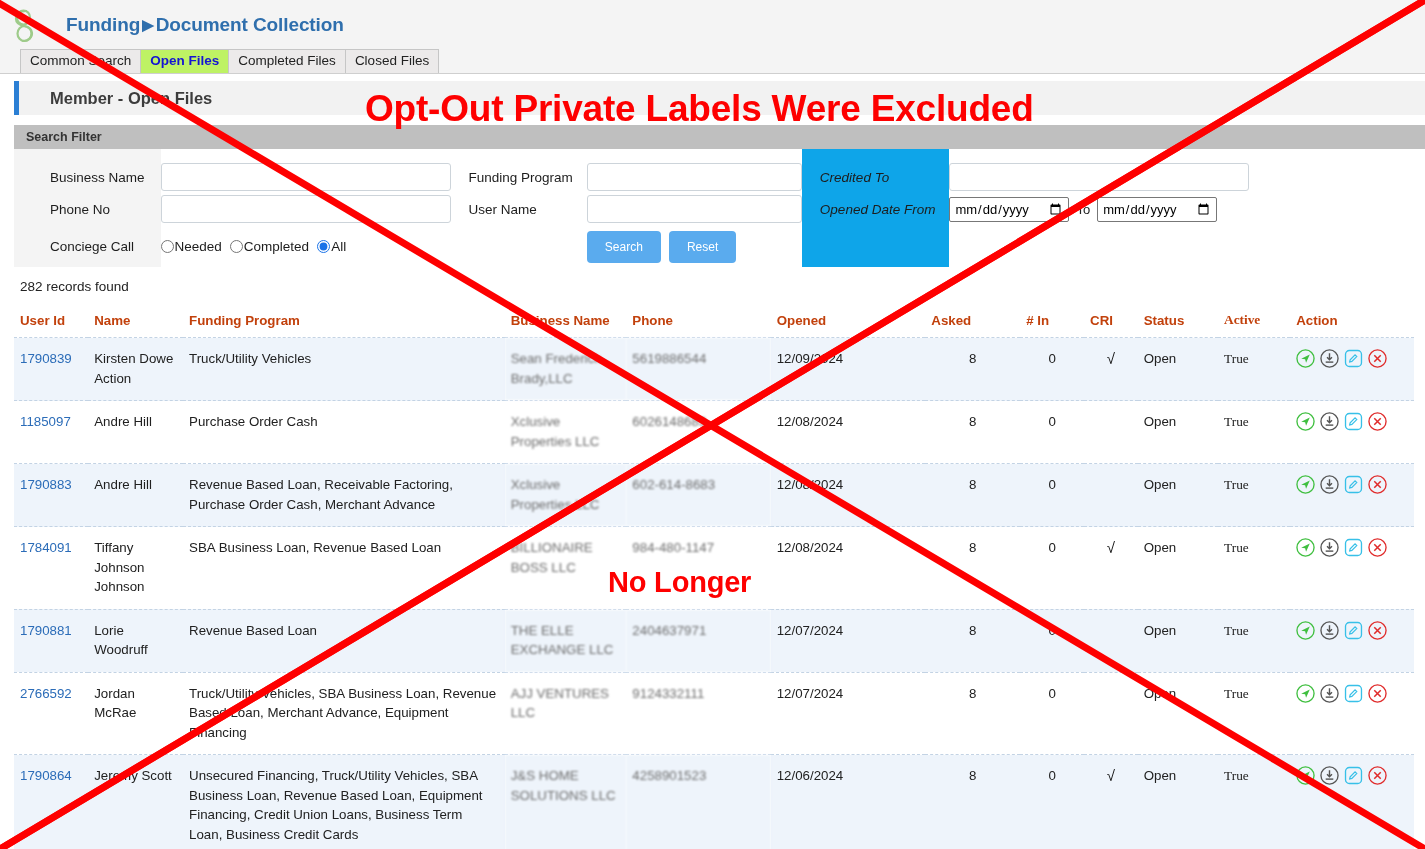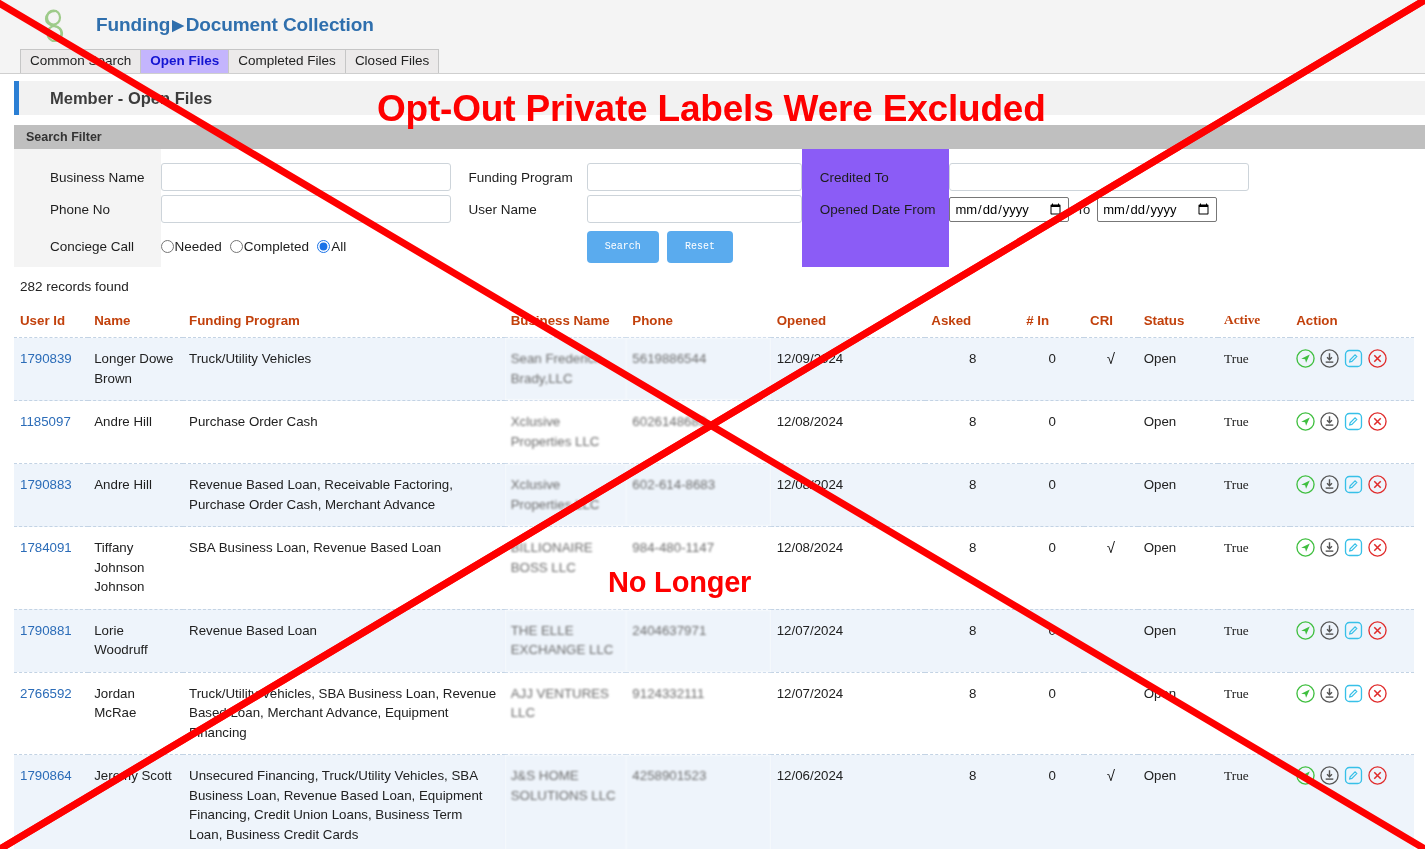--- a/index.html
+++ b/index.html
@@ -17,21 +17,21 @@
     overflow: hidden;
   }
 
   
   .header {
     position: relative;
     height: 50px;
     background: #f4f4f4;
     display: flex;
     align-items: center;
-    padding-left: 38px;
+    padding-left: 8px;
   }
   .logo {
     width: 34px; height: 40px;
     position: relative;
     flex: 0 0 auto;
     margin-right: 24px;
   }
   .breadcrumb {
     font-size: 19px;
     font-weight: bold;
@@ -62,21 +62,21 @@
     padding: 3px 9px 4px 9px;
     border: 1px solid #c6c6c6;
     border-bottom: none;
     background: #eceaea;
     margin-right: -1px;
     line-height: 16px;
     white-space: nowrap;
     cursor: pointer;
   }
   .tab.active {
-    background: #c4b5fd;
+    background: #bef264;
     color: #1414d2;
     font-weight: bold;
     position: relative;
     z-index: 2;
   }
 
   
   .panel-title-wrap {
     background: #ffffff;
     padding: 7px 0 0 14px;
@@ -150,22 +150,22 @@
     color: #1d1d1d;
   }
   .radiolabel { display: inline-flex; align-items: center; margin-right: 8px; cursor: pointer; }
   .radiolabel input { margin: 0 1px 0 0; width: 13px; height: 13px; accent-color: #1a73e8; }
   .btnrow { display: flex; gap: 8px; padding-top: 6px; }
   .btn {
     background: #5aabee;
     color: #fff;
     border: none;
     border-radius: 4px;
-    font-size: 10px;
-    font-family: Liberation Mono, monospace;
+    font-size: 12px;
+    font-family: Liberation Sans, sans-serif;
     padding: 8px 18px;
     cursor: pointer;
     line-height: 16px;
   }
   .datewrap { display: flex; align-items: center; gap: 7px; }
   .dateinput {
     border: 1px solid #777;
     border-radius: 2px;
     font-family: "Liberation Sans", sans-serif;
     font-size: 13px;
@@ -234,21 +234,21 @@
     width: 1425px; height: 849px;
     pointer-events: none;
   }
   .redtext {
     position: absolute;
     color: #fe0000;
     font-weight: bold;
     font-family: "Liberation Sans", sans-serif;
     white-space: nowrap;
   }
-  #anno-main { left: 365px; top: 88px; font-size: 37px; letter-spacing: -0.2px; margin-left: 12px; }
+  #anno-main { left: 365px; top: 88px; font-size: 37px; letter-spacing: -0.2px; }
   #anno-sub  { left: 608px; top: 566px; font-size: 29px; letter-spacing: -0.2px; }
 </style>
 </head>
 <body>
 
 <div id="page">
 
   <div class="header">
     <div class="logo">
       <svg width="34" height="40" viewBox="0 0 34 40">
@@ -327,21 +327,21 @@
           <div class="frow" style="height:42px; align-items:flex-start;">
             <div class="btnrow">
               <button class="btn">Search</button>
               <button class="btn">Reset</button>
             </div>
           </div>
         </div>
       </div>
 
       <div class="fcol fcol3">
-        <div class="flabels" style="background:#8b5cf6;">
+        <div class="flabels" style="background:#0ea5e9;font-style:italic;">
           <div class="flabel">Credited To</div>
           <div class="flabel">Opened Date From</div>
         </div>
         <div class="finputs">
           <div class="frow">
               <input class="fin w300" type="text" value="" style="">
             </div>
           <div class="frow">
             <div class="datewrap">
               <input class="dateinput" type="date" style="">
@@ -371,21 +371,21 @@
           <th class="c-in"># In</th>
           <th class="c-cri">CRI</th>
           <th class="c-status">Status</th>
           <th class="c-active">Active</th>
           <th class="c-action">Action</th>
         </tr>
       </thead>
       <tbody id="tbody">
           <tr class="alt">
             <td class="c-userid"><a class="idlink">1790839</a></td>
-            <td class="c-name">Longer Dowe Brown</td>
+            <td class="c-name">Kirsten Dowe Action</td>
             <td class="c-prog">Truck/Utility Vehicles</td>
             <td class="c-biz blur">Sean Frederick Brady,LLC</td>
             <td class="c-phone blur">5619886544</td>
             <td class="c-opened">12/09/2024</td>
             <td class="c-asked num">8</td>
             <td class="c-in num">0</td>
             <td class="c-cri num check">√</td>
             <td class="c-status">Open</td>
             <td class="c-active">True</td>
             <td class="c-action">

